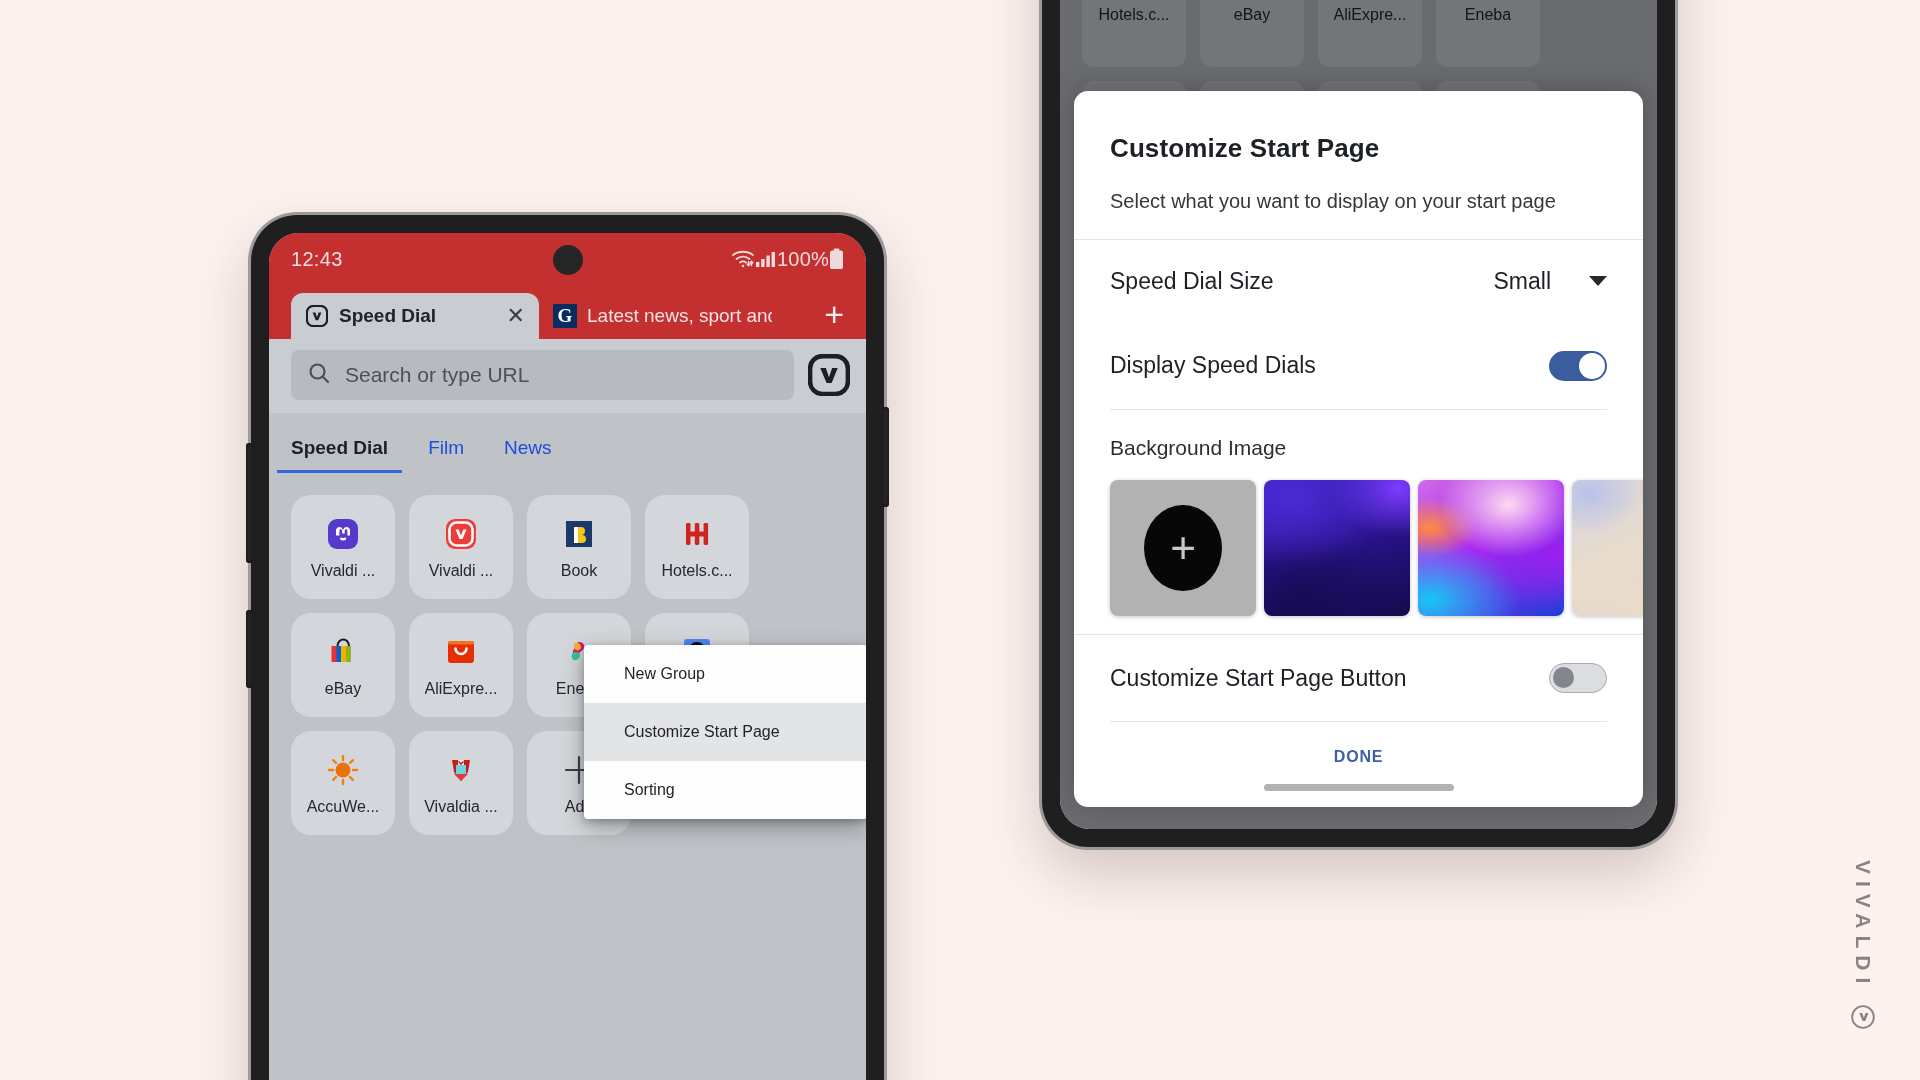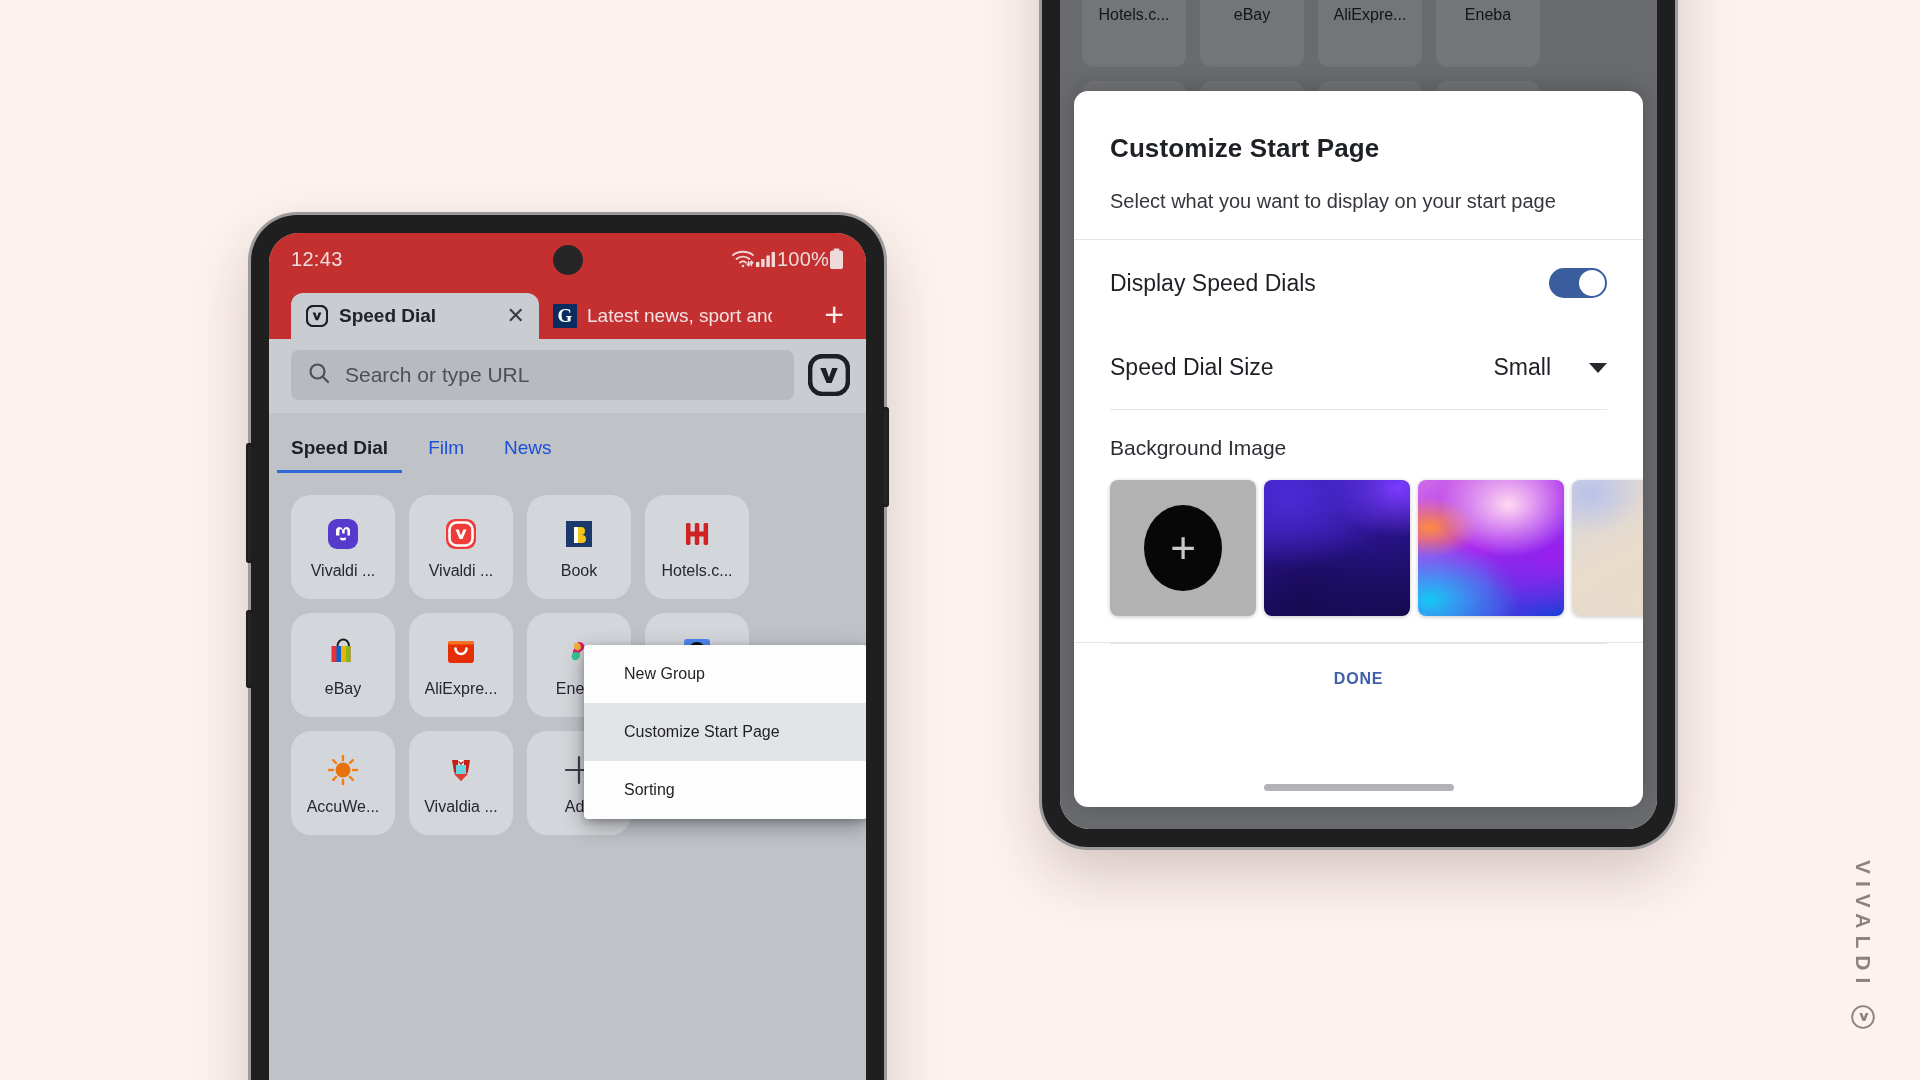--- a/index.html
+++ b/index.html
@@ -419,32 +419,32 @@
       <div class="dim"></div>
 
       <div class="sheet">
         <div class="sheet-pad">
           <h2>Customize Start Page</h2>
           <div class="sub">Select what you want to display on your start page</div>
         </div>
         <div class="hr"></div>
 
         <div class="row">
+          <span class="rlabel">Speed Dial Size</span>
+          <span style="display:flex;align-items:center;">
+            <span class="rvalue">Small</span>
+            <span class="caret"></span>
+          </span>
+        </div>
+
+        <div class="row">
           <span class="rlabel">Display Speed Dials</span>
           <span class="sw on">
               <span class="knob"></span>
             </span>
-        </div>
-
-        <div class="row">
-          <span class="rlabel">Speed Dial Size</span>
-          <span style="display:flex;align-items:center;">
-            <span class="rvalue">Small</span>
-            <span class="caret"></span>
-          </span>
         </div>
 
         <div class="hr" style="margin:0 36px;"></div>
 
         <div class="bg-label">Background Image</div>
 
         <div class="thumbs">
           <div class="thumb add">
             <span class="circle">+</span>
           </div>
@@ -461,20 +461,26 @@
                  linear-gradient(150deg,#d06ae8 0%,#a626ef 48%,#1b3fd8 100%);"></div>
           <div class="thumb" style="background:
                  radial-gradient(75% 60% at 92% 8%, #f2552c 0%, rgba(242,85,44,0) 62%),
                  radial-gradient(60% 50% at 12% 10%, #b9c2e8 0%, rgba(185,194,232,0) 60%),
                  radial-gradient(120% 90% at 45% 90%, #eadcc9 0%, rgba(234,220,201,0) 65%),
                  linear-gradient(150deg,#d8d5de 0%,#e8dccb 50%,#cfcbd8 100%);"></div>
         </div>
 
         <div class="hr"></div>
 
+        <div class="row">
+          <span class="rlabel">Customize Start Page Button</span>
+          <span class="sw off">
+              <span class="knob"></span>
+            </span>
+        </div>
 
         <div class="hr" style="margin:0 36px;"></div>
 
         <div class="done-row">
           <span class="done">DONE</span>
         </div>
 
         <div class="homebar">
           <span class="pill"></span>
         </div>

